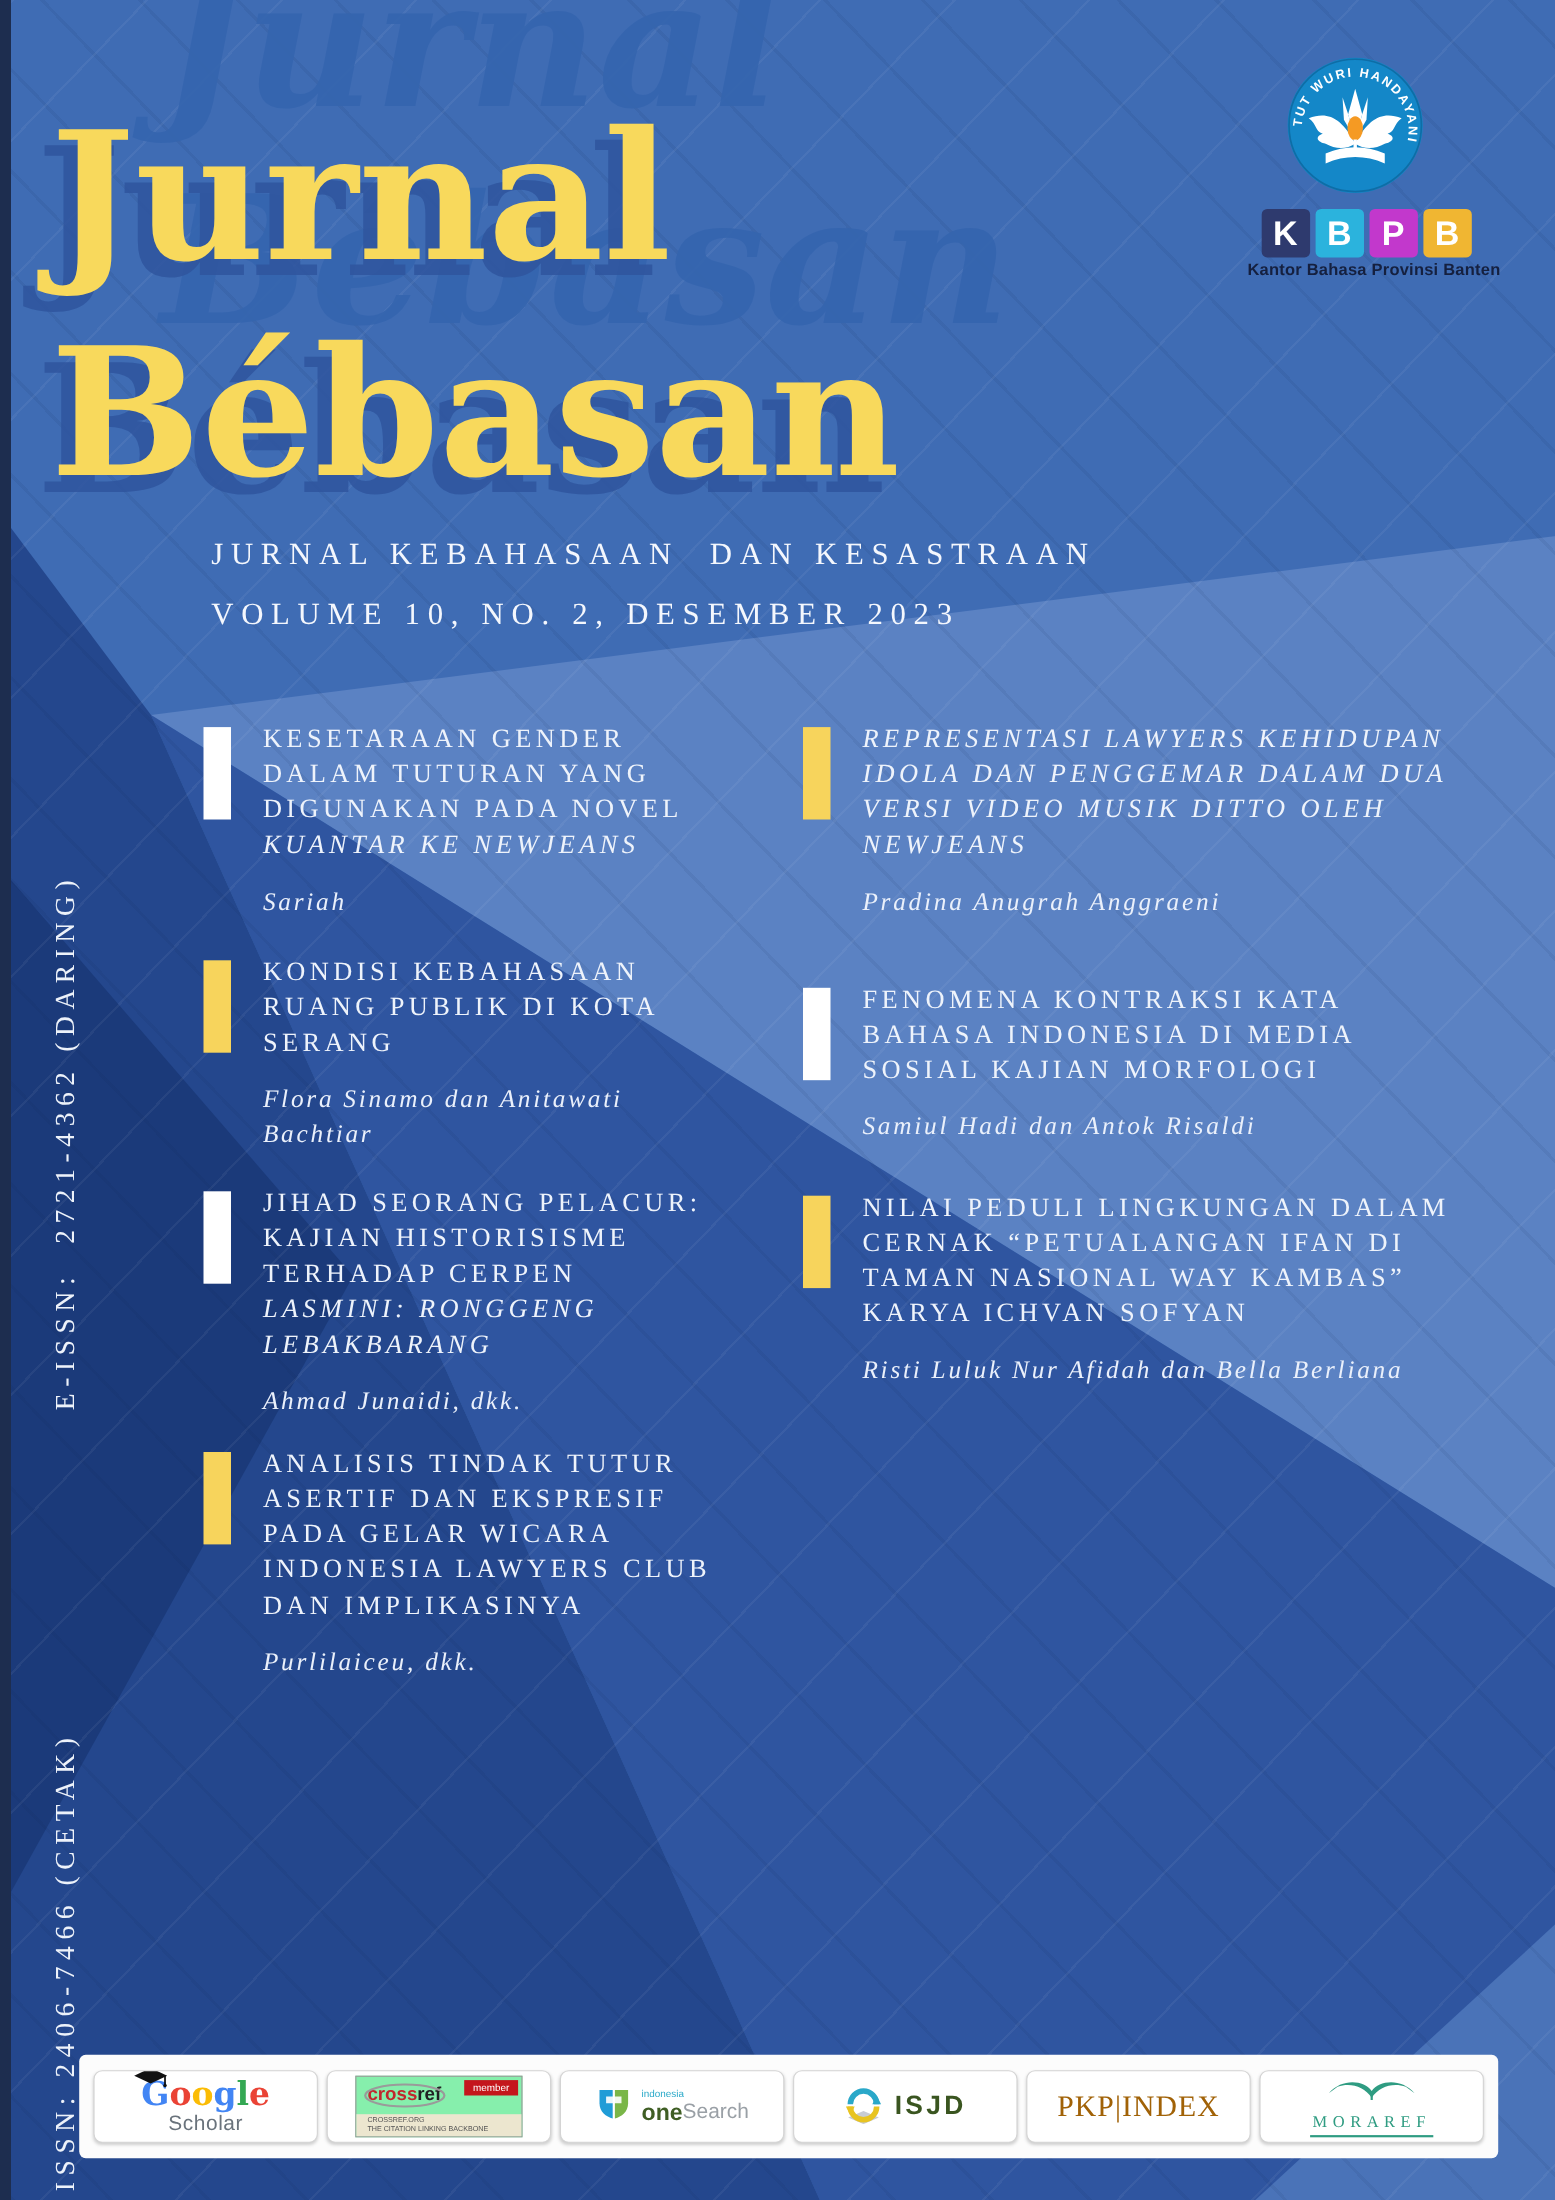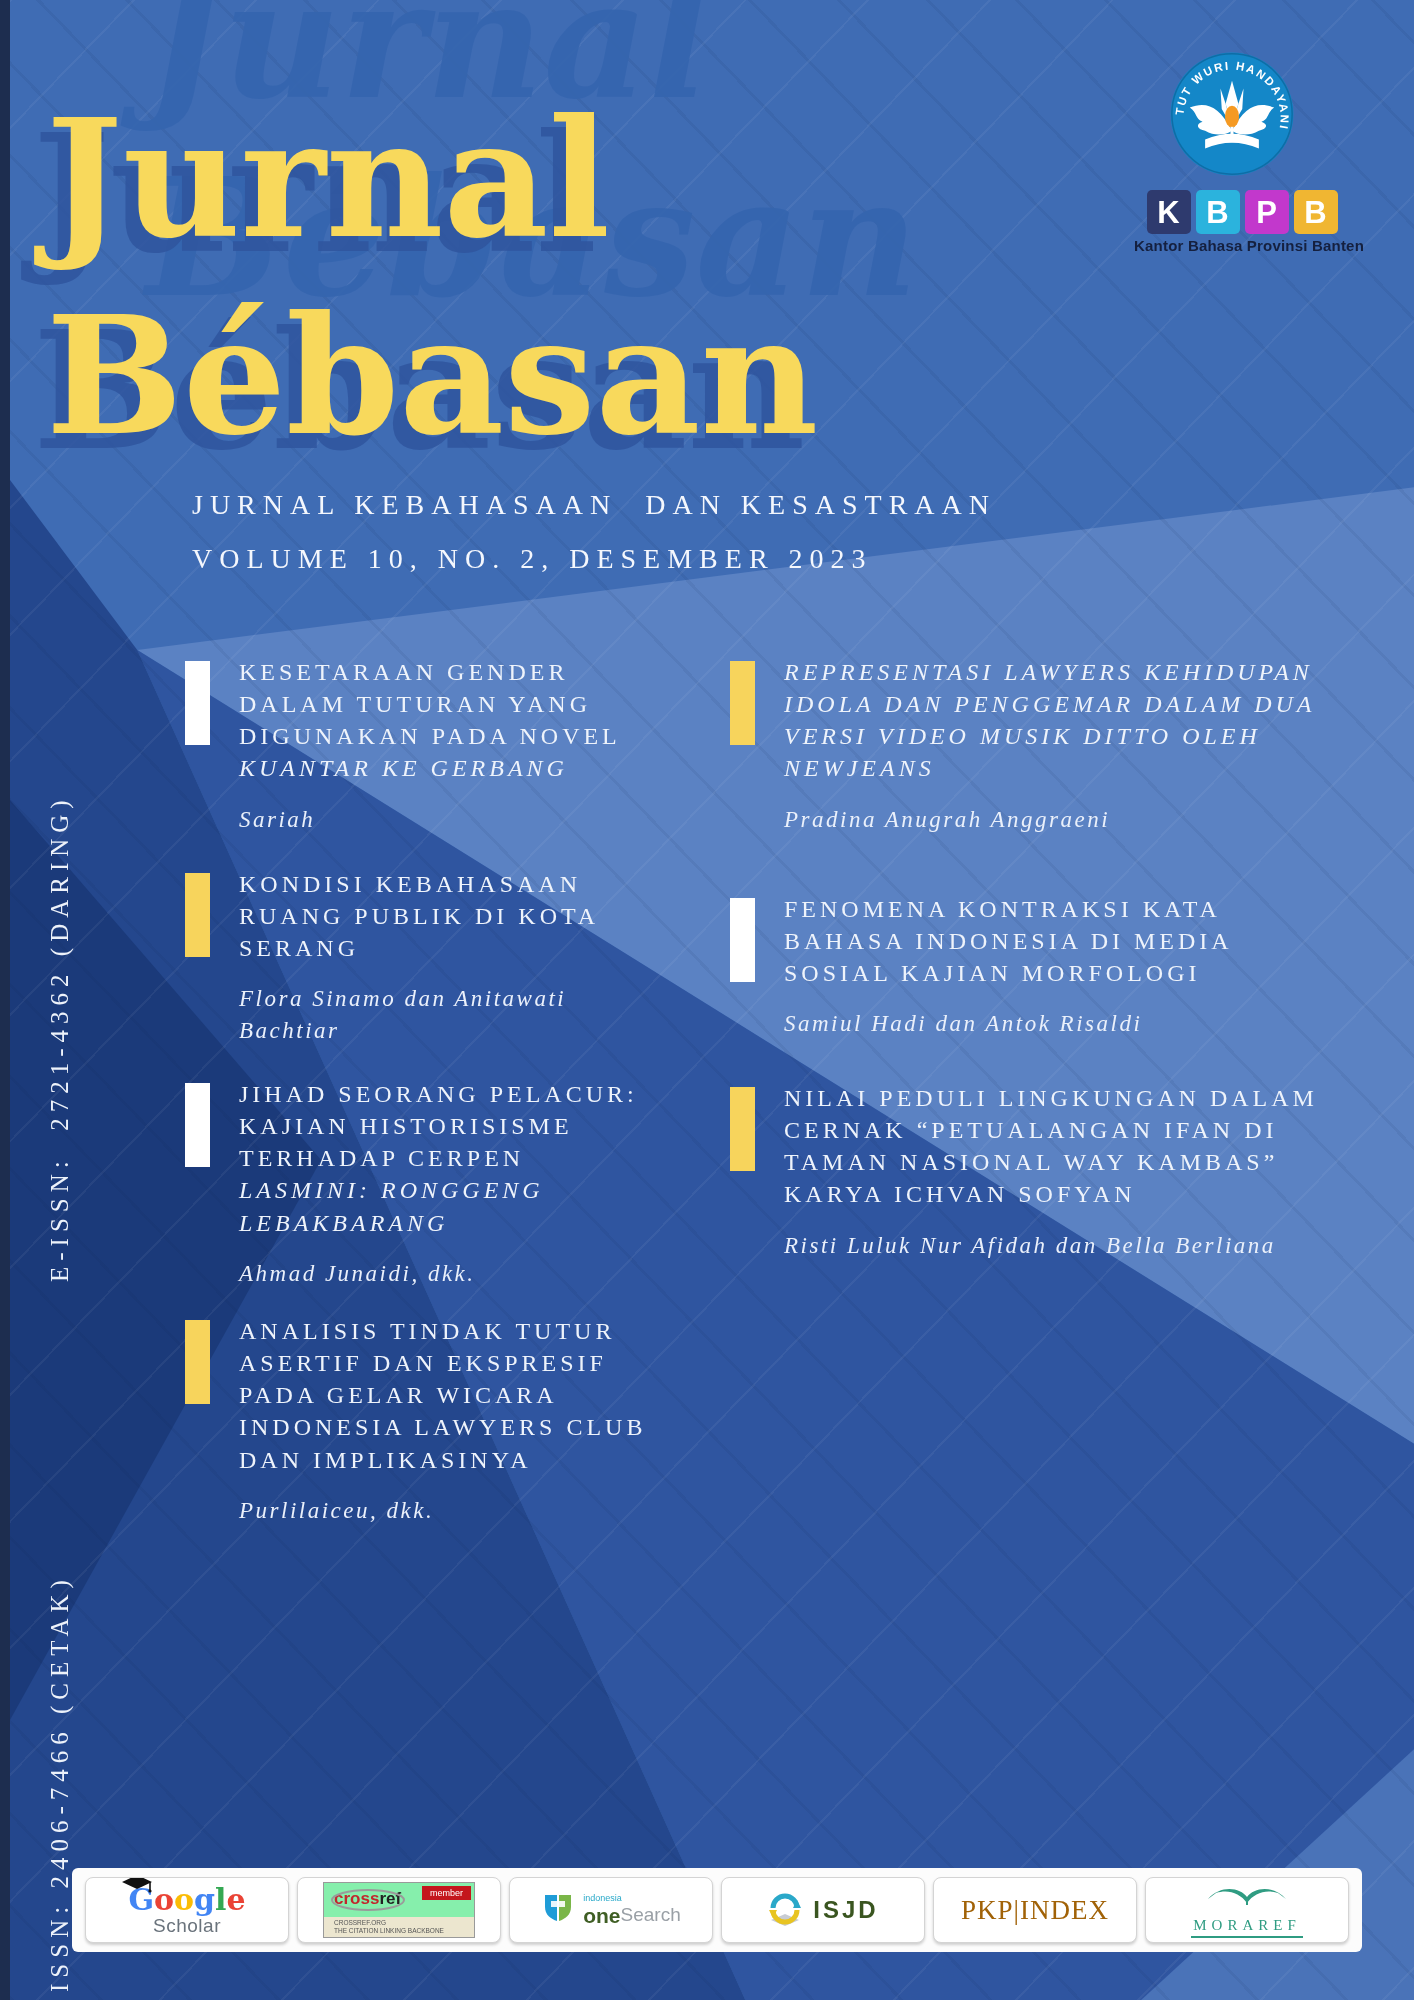--- a/index.html
+++ b/index.html
@@ -48,21 +48,21 @@
   .art-title{margin:0;font-size:24px;font-weight:400;letter-spacing:4px;
       line-height:1.34;color:#eef3fb;}
   .art-title .it{display:block;font-style:italic;}
   .art-title .it:empty{display:none;}
   .art-author{margin:19px 0 0;font-style:italic;font-size:23px;letter-spacing:2.5px;
       line-height:1.35;color:#eaf0fb;max-width:500px;}
   .col-l{left:175px;width:470px;}
   .col-r{left:720px;width:600px;}
 
   
-  .idx-strip{position:absolute;left:62px;top:1868px;width:1290px;height:84px;
+  .idx-strip{position:absolute;left:62px;top:1868px;width:1290px;height:94px;
       background:#fcfcfc;border-radius:6px;display:flex;align-items:center;
       gap:8px;padding:12px 13px;box-sizing:border-box;
       font-family:"Liberation Sans",sans-serif;}
   .idx-card{flex:1;height:64px;background:#fff;border:1px solid #d4d4d4;border-radius:8px;
       box-shadow:0 2px 3px rgba(0,0,0,.18);display:flex;align-items:center;
       justify-content:center;overflow:hidden;position:relative;}
   
   .gs{display:flex;flex-direction:column;align-items:center;line-height:1;position:relative;}
   .gs-word{font-family:"DejaVu Serif",serif;font-weight:bold;font-size:30px;}
   .gs-sub{font-size:19px;color:#6a737c;margin-top:1px;letter-spacing:.5px;}
@@ -149,21 +149,21 @@
 
   <div class="subtitle"><span>JURNAL KEBAHASAAN  DAN KESASTRAAN</span>
 <span>VOLUME 10, NO. 2, DESEMBER 2023</span></div>
 
   <div class="vert eissn">E-ISSN:  2721-4362 (DARING)</div>
   <div class="vert issn">ISSN: 2406-7466 (CETAK)</div>
 
   <div class="article col-l" style="top:656px">
     <div class="bar" style="background-color: rgb(255, 255, 255);"></div>
     <div>
-      <h3 class="art-title"><span>KESETARAAN GENDER DALAM TUTURAN YANG DIGUNAKAN PADA NOVEL</span><span class="it">KUANTAR KE GERBANG</span></h3>
+      <h3 class="art-title"><span>KESETARAAN GENDER DALAM TUTURAN YANG DIGUNAKAN PADA NOVEL</span><span class="it">KUANTAR KE NEWJEANS</span></h3>
       <p class="art-author">Sariah</p>
     </div>
   </div>
 
   <div class="article col-l" style="top:868px">
     <div class="bar" style="background-color: rgb(247, 212, 92);"></div>
     <div>
       <h3 class="art-title"><span>KONDISI KEBAHASAAN RUANG PUBLIK DI KOTA SERANG</span></h3>
       <p class="art-author">Flora Sinamo dan Anitawati Bachtiar</p>
     </div>

